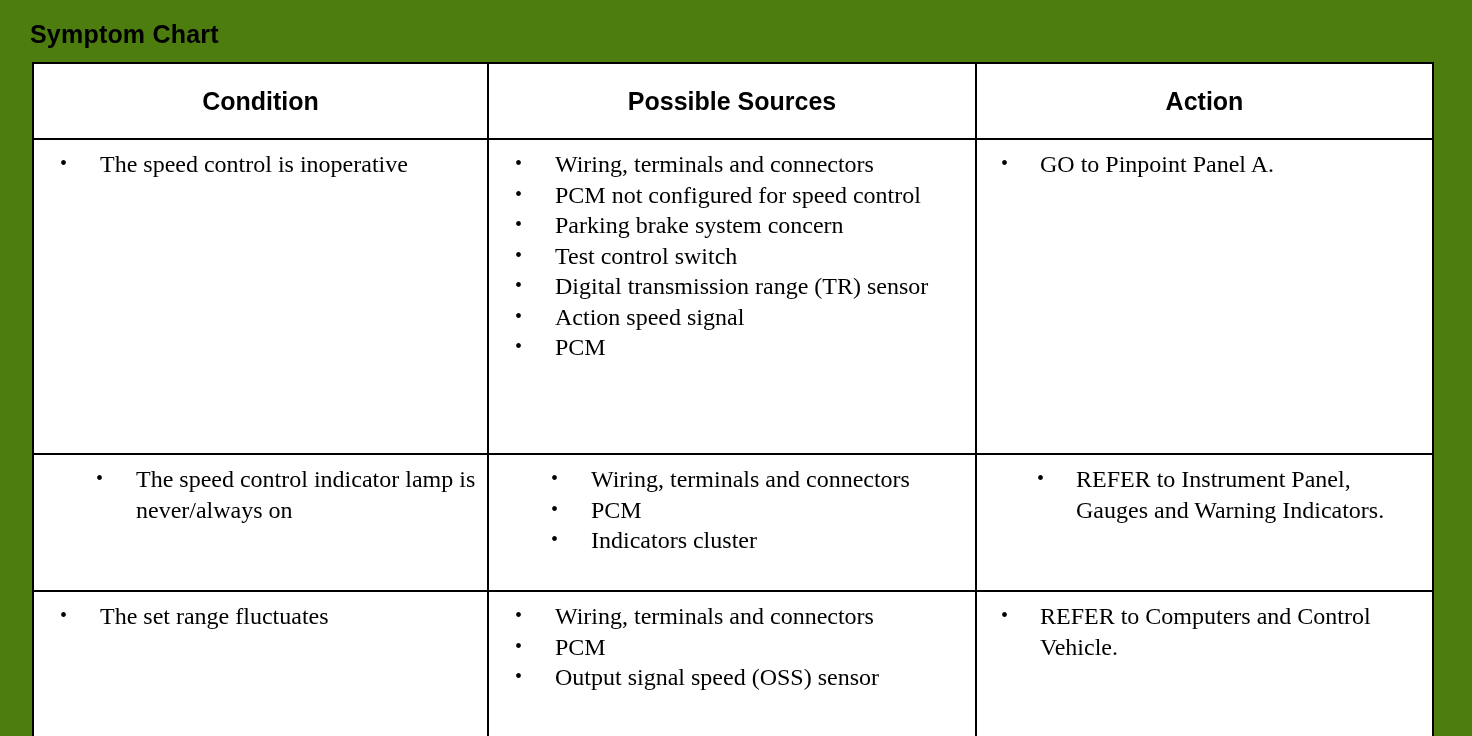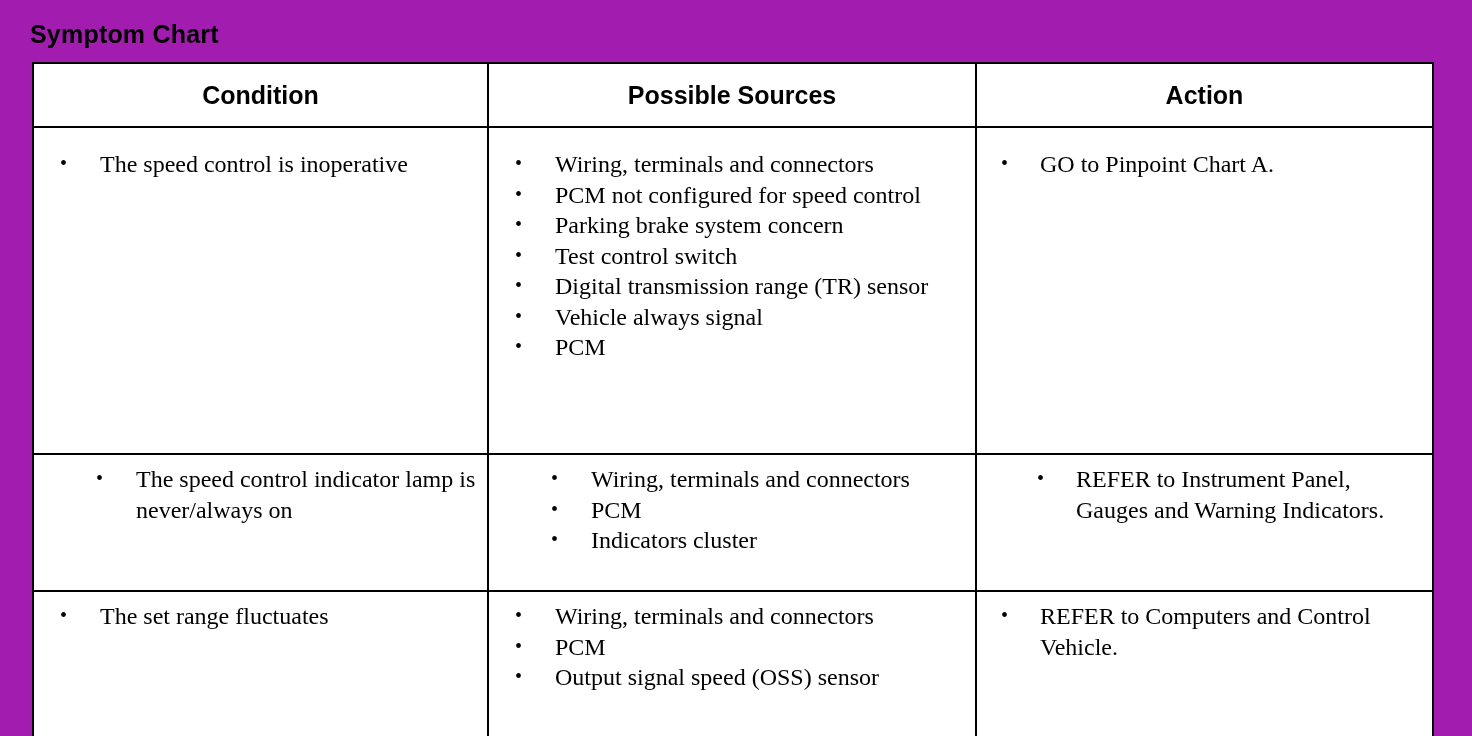--- a/index.html
+++ b/index.html
@@ -11,21 +11,21 @@
     width: 1472px;
     height: 736px;
     font-family: "Liberation Serif", "DejaVu Serif", serif;
     color: #000000;
     overflow: hidden;
   }
   .page {
     position: relative;
     width: 1472px;
     height: 736px;
-    background: #a21caf;
+    background: #4d7c0f;
   }
   .doc-title {
     position: absolute;
     left: 30px;
     top: 19px;
     font-family: "Liberation Sans", "DejaVu Sans", sans-serif;
     font-weight: bold;
     font-size: 25px;
     line-height: 30px;
     letter-spacing: 0.2px;
@@ -52,21 +52,21 @@
   .col-action    { width: 457px; }
 
   .symptom-table thead th {
     text-align: center;
     font-family: "Liberation Sans", "DejaVu Sans", sans-serif;
     font-weight: bold;
     font-size: 25px;
     line-height: 26px;
     height: 42px;
     vertical-align: middle;
-    padding: 10px 4px;
+    padding: 16px 4px;
   }
 
   .cell-inner {
     padding: 9px 8px 8px 8px;
   }
   .bullets {
     list-style: none;
     margin: 0;
     padding: 0;
   }
@@ -81,21 +81,21 @@
   }
   .bullets li::before {
     content: "\2022";
     position: absolute;
     left: 18px;
     top: -1px;
     font-size: 20px;
     line-height: 30.5px;
   }
   
-  .row-1 .cell-inner { min-height: 296px; margin-top: 12px; }
+  .row-1 .cell-inner { min-height: 296px; }
   .row-2 .cell-inner { min-height: 118px; padding-left: 44px; }
   .row-3 .cell-inner { min-height: 150px; }
 
   .action-list li { padding-left: 55px; }
   .action-list li::before { left: 16px; }
 </style>
 </head>
 <body>
 
 <div class="page">
@@ -126,29 +126,29 @@
           </div>
         </td>
         <td>
           <div class="cell-inner">
             <ul class="bullets">
               <li>Wiring, terminals and connectors</li>
               <li>PCM not configured for speed control</li>
               <li>Parking brake system concern</li>
               <li>Test control switch</li>
               <li>Digital transmission range (TR) sensor</li>
-              <li>Vehicle always signal</li>
+              <li>Action speed signal</li>
               <li>PCM</li>
             </ul>
           </div>
         </td>
         <td>
           <div class="cell-inner">
             <ul class="bullets action-list">
-              <li>GO to Pinpoint Chart A.</li>
+              <li>GO to Pinpoint Panel A.</li>
             </ul>
           </div>
         </td>
       </tr>
 
       <tr class="row-2">
         <td>
           <div class="cell-inner">
             <ul class="bullets">
               <li>The speed control indicator lamp is never/always on</li>

